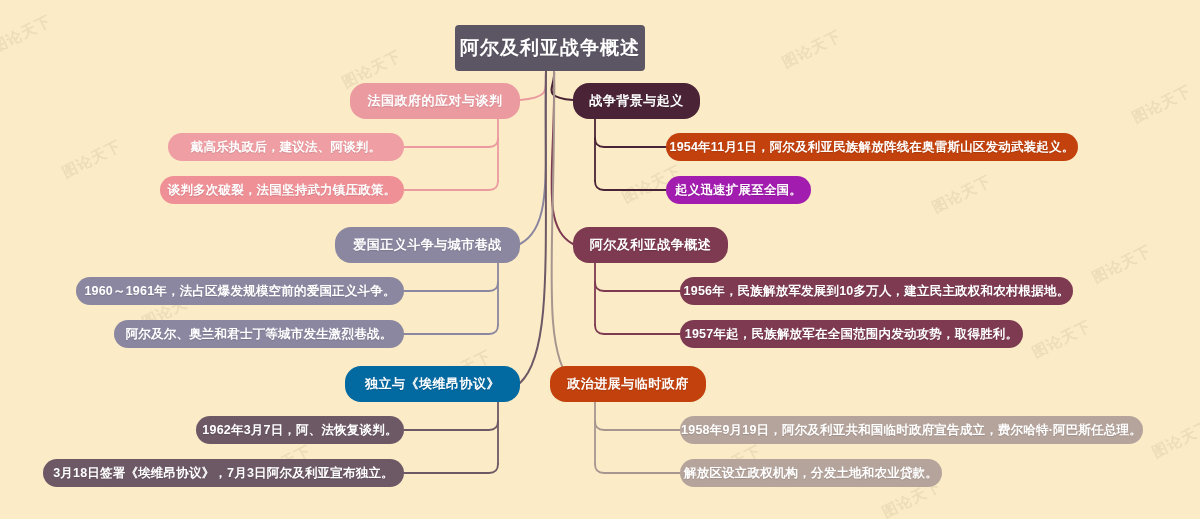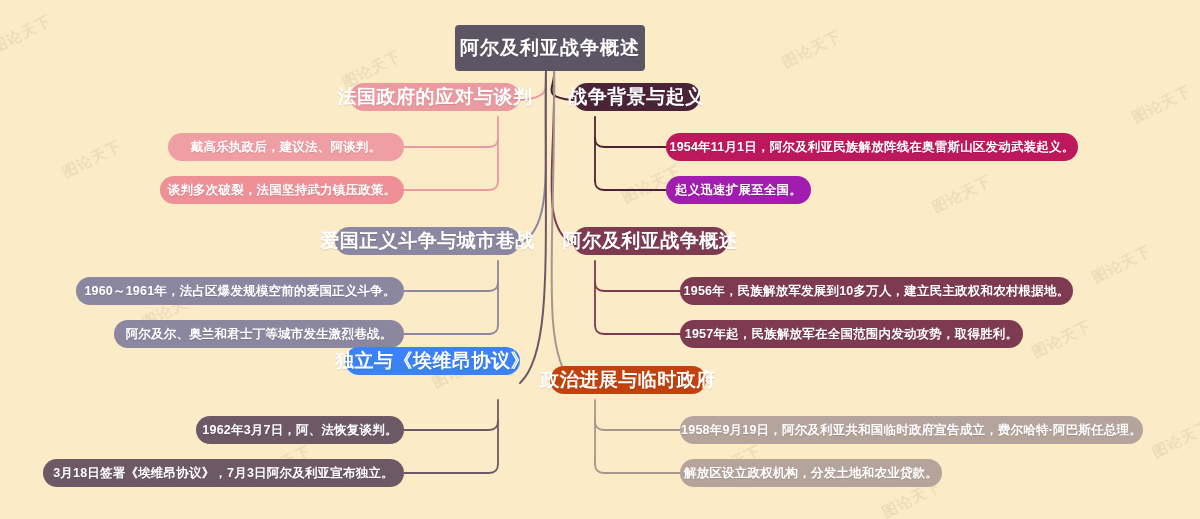--- a/index.html
+++ b/index.html
@@ -58,23 +58,23 @@
     text-shadow: 0 1px 1px rgba(0,0,0,.12);
   }
   .root {
     font-size: 19px;
     font-weight: bold;
     border-radius: 4px;
     height: 46px;
     letter-spacing: 1px;
   }
   .branch {
-    font-size: 19px;
+    font-size: 13px;
     font-weight: bold;
-    height: 28px;
+    height: 36px;
     letter-spacing: .5px;
   }
   .leaf {
     font-size: 12.5px;
     font-weight: bold;
     height: 28px;
     border-radius: 14px;
     letter-spacing: .2px;
   }
 </style>
@@ -127,29 +127,29 @@
       <path d="M 595 421 Q 595 430, 604 430 L 680 430" fill="none" stroke="#a6968f" stroke-width="1.8" stroke-linecap="round"></path>
       <path d="M 595 464 Q 595 473, 604 473 L 680 473" fill="none" stroke="#a6968f" stroke-width="1.8" stroke-linecap="round"></path>
     </svg>
 
   <div id="nodes">
       <div class="node root" style="left: 455px; top: 25px; width: 190px; background: rgb(91, 85, 100);">阿尔及利亚战争概述</div>
       <div class="node branch" style="left: 350px; top: 83px; width: 170px; background: rgb(235, 154, 160);">法国政府的应对与谈判</div>
       <div class="node leaf" style="left: 168px; top: 133px; width: 236px; background: rgb(239, 158, 163);">戴高乐执政后，建议法、阿谈判。</div>
       <div class="node leaf" style="left: 160px; top: 176px; width: 244px; background: rgb(239, 144, 150);">谈判多次破裂，法国坚持武力镇压政策。</div>
       <div class="node branch" style="left: 573px; top: 83px; width: 127px; background: rgb(74, 36, 54);">战争背景与起义</div>
-      <div class="node leaf" style="left: 666px; top: 133px; width: 412px; background: #be185d;">1954年11月1日，阿尔及利亚民族解放阵线在奥雷斯山区发动武装起义。</div>
+      <div class="node leaf" style="left: 666px; top: 133px; width: 412px; background: #c2410c;">1954年11月1日，阿尔及利亚民族解放阵线在奥雷斯山区发动武装起义。</div>
       <div class="node leaf" style="left: 666px; top: 176px; width: 145px; background: #a21caf;">起义迅速扩展至全国。</div>
       <div class="node branch" style="left: 335px; top: 227px; width: 185px; background: rgb(139, 135, 160);">爱国正义斗争与城市巷战</div>
       <div class="node leaf" style="left: 76px; top: 277px; width: 328px; background: rgb(139, 135, 160);">1960～1961年，法占区爆发规模空前的爱国正义斗争。</div>
       <div class="node leaf" style="left: 114px; top: 320px; width: 290px; background: rgb(139, 135, 160);">阿尔及尔、奥兰和君士丁等城市发生激烈巷战。</div>
       <div class="node branch" style="left: 573px; top: 227px; width: 155px; background: rgb(125, 58, 81);">阿尔及利亚战争概述</div>
       <div class="node leaf" style="left: 680px; top: 277px; width: 393px; background: rgb(125, 58, 81);">1956年，民族解放军发展到10多万人，建立民主政权和农村根据地。</div>
       <div class="node leaf" style="left: 680px; top: 320px; width: 343px; background: rgb(125, 58, 81);">1957年起，民族解放军在全国范围内发动攻势，取得胜利。</div>
-      <div class="node branch" style="left: 345px; top: 347px; width: 175px; background: #3b82f6; text-align: right;">独立与《埃维昂协议》</div>
+      <div class="node branch" style="left: 345px; top: 366px; width: 175px; background: #0369a1; text-align: right;">独立与《埃维昂协议》</div>
       <div class="node leaf" style="left: 196px; top: 416px; width: 208px; background: rgb(109, 89, 102);">1962年3月7日，阿、法恢复谈判。</div>
       <div class="node leaf" style="left: 43px; top: 459px; width: 361px; background: rgb(109, 89, 102);">3月18日签署《埃维昂协议》，7月3日阿尔及利亚宣布独立。</div>
       <div class="node branch" style="left: 550px; top: 366px; width: 156px; background: #c2410c;">政治进展与临时政府</div>
       <div class="node leaf" style="left: 680px; top: 416px; width: 463px; background: rgb(181, 164, 156); text-align: center;">1958年9月19日，阿尔及利亚共和国临时政府宣告成立，费尔哈特·阿巴斯任总理。</div>
       <div class="node leaf" style="left: 680px; top: 459px; width: 262px; background: rgb(181, 164, 156);">解放区设立政权机构，分发土地和农业贷款。</div>
     </div>
 
 </div>
 
 </body></html>

